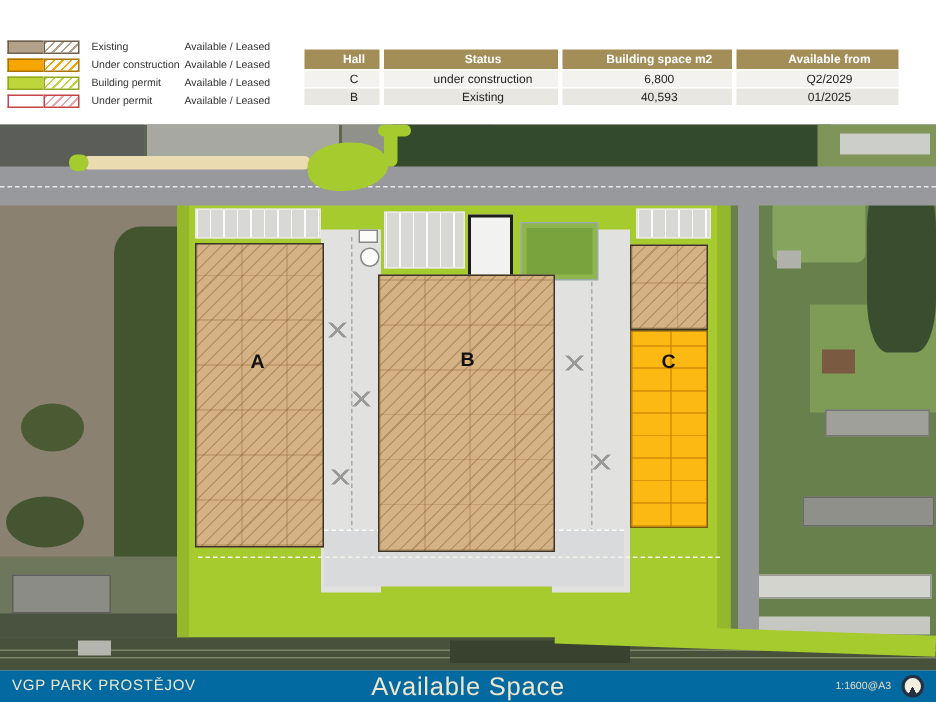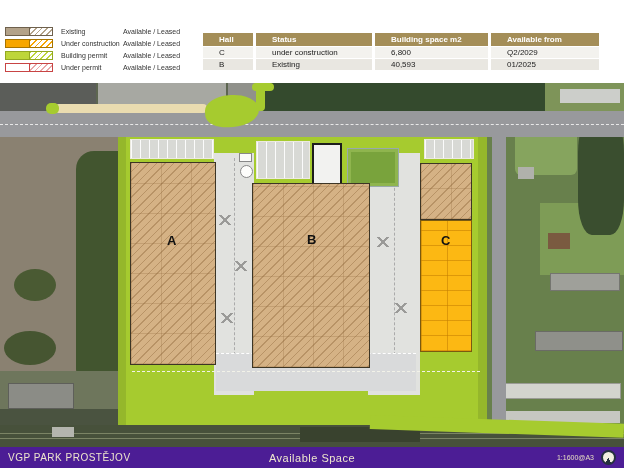--- a/index.html
+++ b/index.html
@@ -19,21 +19,21 @@
   .sw-bp-s { background:#bed63a; border:1px solid #93a822; border-right:none; }
   .sw-bp-h { background:#fff; border:1px solid #93a822; background-image:repeating-linear-gradient(135deg,#bed63a 0 1px,transparent 1px 4px); }
   .sw-up-s { background:#fff; border:1px solid #c84444; border-right:none; }
   .sw-up-h { background:#fff; border:1px solid #c84444; background-image:repeating-linear-gradient(135deg,#e8a8a8 0 1px,transparent 1px 4px); }
   .legend-label { font-size:7px; color:#333; width:62px; }
   .legend-avail { font-size:7px; color:#333; }
 
   
   .htable { position:absolute; left:203px; top:33px; width:421px; }
   .trow { display:flex; margin-bottom:1px; }
-  .tcell { margin-right:3px; text-align:left; overflow:hidden; white-space:nowrap;padding-left:16px; }
+  .tcell { margin-right:3px; text-align:center; overflow:hidden; white-space:nowrap;padding-left:16px; }
   .tcell:last-child { margin-right:0; }
   .c0 { width:50px; } .c1 { width:116px; } .c2 { width:113px; } .c3 { width:108px; }
   .thead .tcell { background:#a48e58; color:#fff; font-weight:bold; font-size:8px; line-height:13px; height:13px; }
   .tbody-r .tcell { font-size:8px; line-height:11px; height:11px; color:#222; }
   .row-odd .tcell { background:#f3f2ee; }
   .row-even .tcell { background:#e9e7e1; }
 
   
   .map { position:absolute; left:0; top:83px; width:624px; height:364px; background:#5d6650; overflow:hidden; }
   .park-green { background:#a6cb2f; }
@@ -48,23 +48,23 @@
   .hall-tan { background-color:#d5b285;
     background-image:repeating-linear-gradient(135deg,rgba(140,100,55,.40) 0 1px,transparent 1px 6px),
                      repeating-linear-gradient(0deg,rgba(140,100,55,.25) 0 1px,transparent 1px 30px),
                      repeating-linear-gradient(90deg,rgba(140,100,55,.25) 0 1px,transparent 1px 30px); }
   .hall-orange { background-color:#fcb813;
     background-image:repeating-linear-gradient(0deg,rgba(195,125,0,.55) 0 1px,transparent 1px 15px),
                      repeating-linear-gradient(90deg,rgba(195,125,0,.55) 0 1px,transparent 1px 26px); }
   .hall-label { position:absolute; font-size:13px; font-weight:bold; color:#111; }
 
   
-  .footer { position:absolute; left:0; top:447px; width:624px; height:21px; background:#4c1d95; display:flex; align-items:center; }
+  .footer { position:absolute; left:0; top:447px; width:624px; height:21px; background:#0369a1; display:flex; align-items:center; }
   .f-left { position:absolute; left:8px; font-size:10px; letter-spacing:.5px; color:#eee6cd; }
-  .f-center { position:absolute; left:0; width:100%; text-align:center; font-size:11px; letter-spacing:.5px; color:#eee6cd; }
+  .f-center { position:absolute; left:0; width:100%; text-align:center; font-size:17px; letter-spacing:.5px; color:#eee6cd; }
   .f-scale { position:absolute; right:30px; font-size:7px; color:#e5dcc2; }
   .compass { position:absolute; right:8px; top:3px; width:15px; height:15px; border-radius:50%;
     background:conic-gradient(from 210deg,#f2eee0 0 305deg,#25303f 305deg 360deg); border:2px solid #25303f; }
 </style>
 </head>
 <body>
 
 <div class="stage">
 
   <div class="legend">

